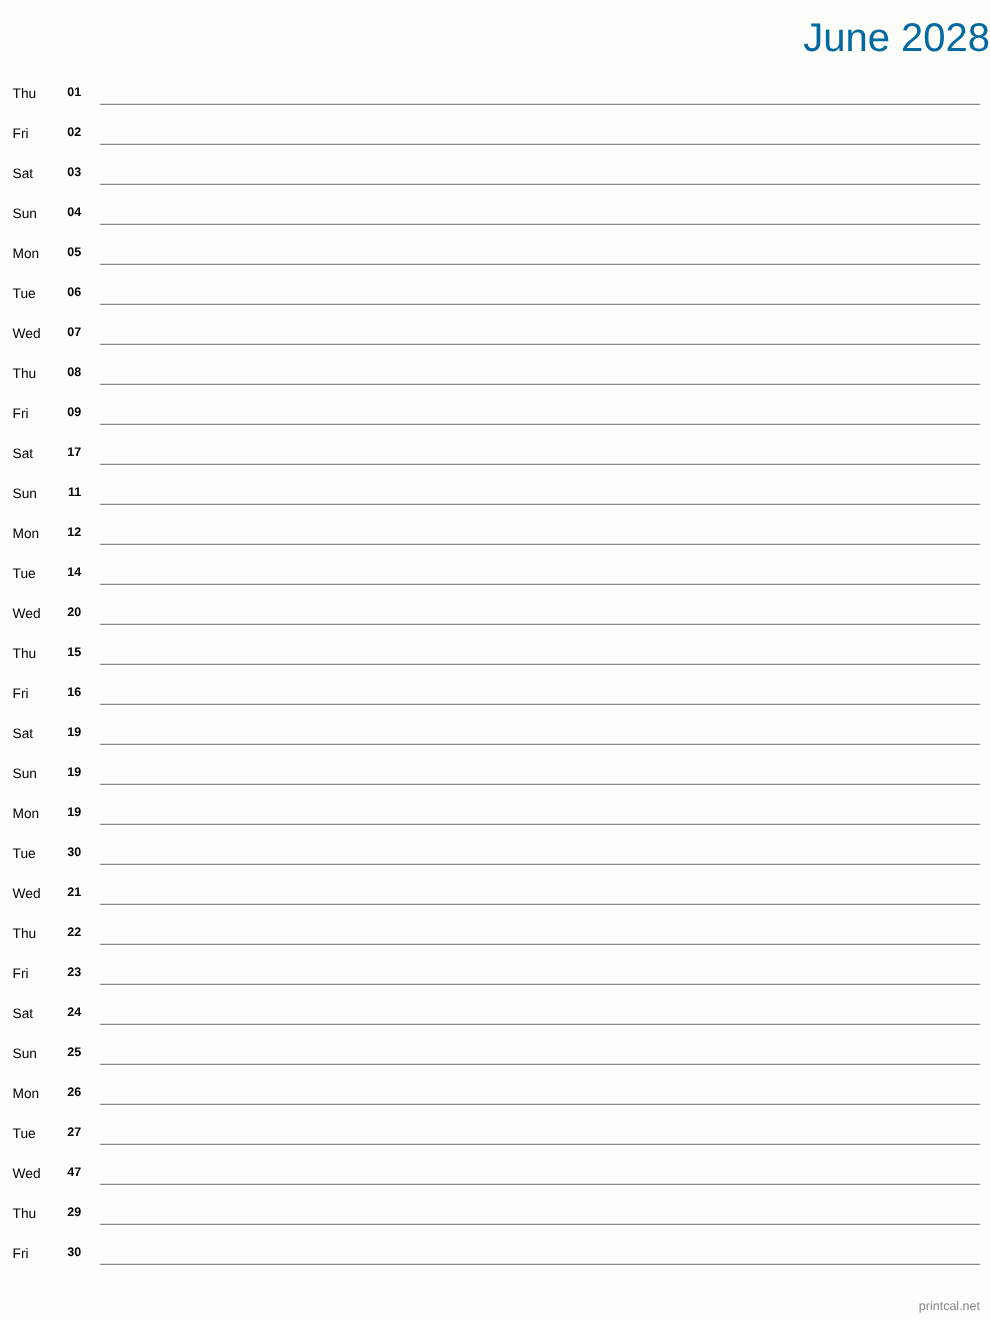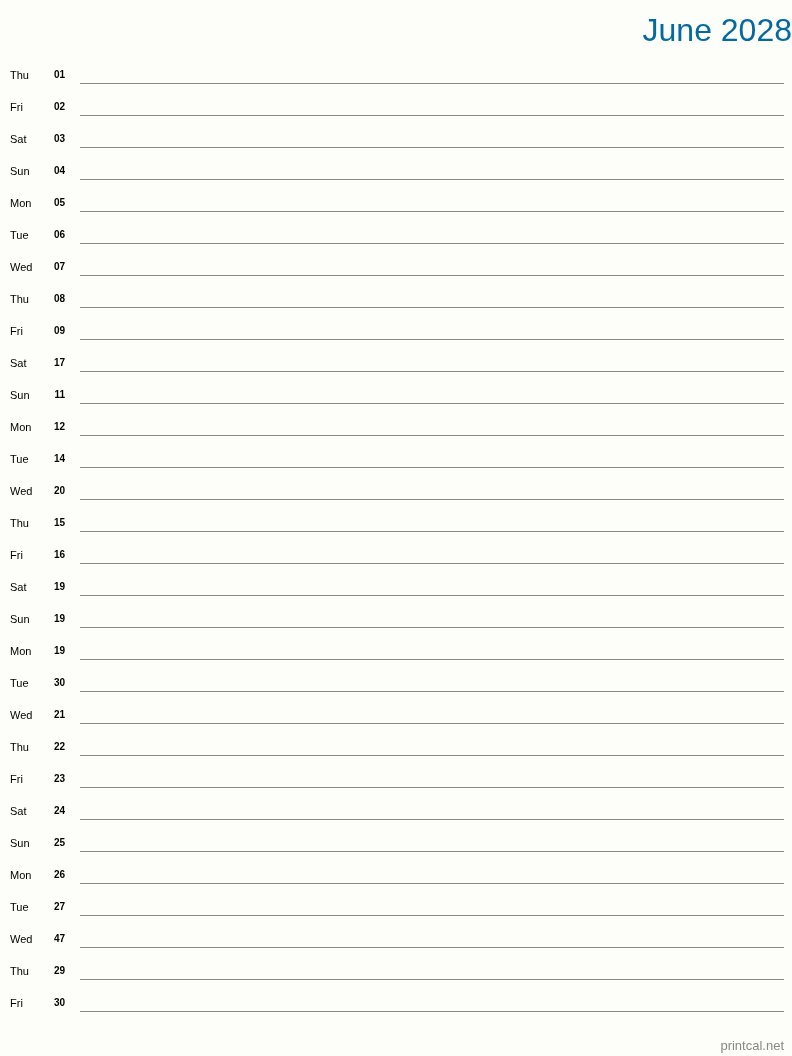--- a/index.html
+++ b/index.html
@@ -78,21 +78,21 @@
     right: 8px;
     top: 21px;
     height: 1px;
     background: #888888;
   }
 
   .footer-credit {
     position: absolute;
     right: 8px;
     bottom: 5px;
-    font-size: 13px;
+    font-size: 10px;
     line-height: 11px;
     color: #888888;
     text-align: left;
   }
 </style>
 </head>
 <body>
 
 <div class="page">
 

